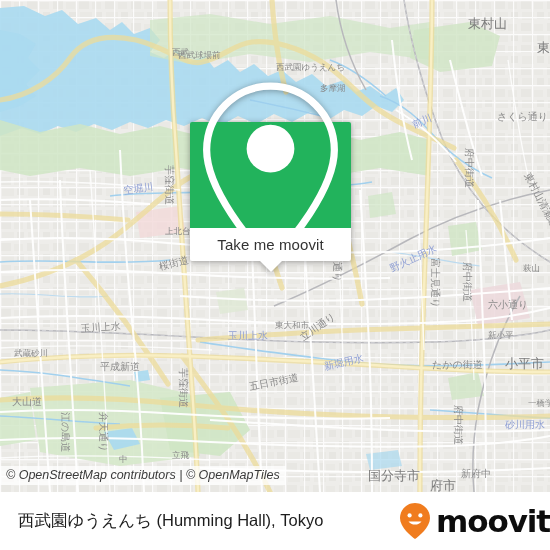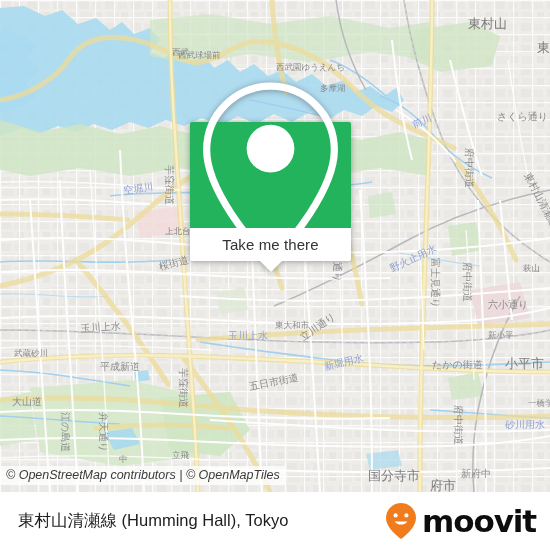--- a/index.html
+++ b/index.html
@@ -59,21 +59,21 @@
 
   
   .bottombar{
     position:absolute;left:0;top:492px;width:550px;height:58px;
     background:#ffffff;display:flex;align-items:center;
   }
   .place-title{
     margin-left:18px;font-size:16.5px;color:#1d1d1d;white-space:nowrap;
     font-family:"Liberation Sans","DejaVu Sans",sans-serif;
   }
-  .brand{margin-left:auto;margin-right:14px;display:flex;align-items:center;gap:5px;justify-content:space-between;}
+  .brand{margin-left:auto;display:flex;align-items:center;gap:5px;justify-content:space-between;}
   .brand-word{
     font-size:31px;font-weight:bold;color:#0d0d0d;letter-spacing:-1.1px;
     line-height:1;font-family:"DejaVu Sans","Liberation Sans",sans-serif;
   }
 </style>
 </head>
 <body>
 
 <div class="screen">
 
@@ -266,30 +266,30 @@
     </svg>
 
     <div class="callout">
       <div class="callout-top">
         <svg class="pin-icon" width="58" height="72" viewBox="0 0 58 72">
           <path d="M29 4 C16.3 4 6 14.3 6 27 C6 41.5 22 60 29 68 C36 60 52 41.5 52 27 C52 14.3 41.7 4 29 4 Z" fill="none" stroke="#ffffff" stroke-width="2.6"></path>
           <circle cx="29" cy="26.5" r="8.6" fill="#ffffff"></circle>
         </svg>
       </div>
       <div class="callout-bottom">
-        <span>Take me there</span>
+        <span>Take me moovit</span>
         <div class="tail"></div>
       </div>
     </div>
 
     <div class="attrib">© OpenStreetMap contributors | © OpenMapTiles</div>
   </div>
 
   <div class="bottombar">
-    <div class="place-title">東村山清瀬線 (Humming Hall), Tokyo</div>
+    <div class="place-title">西武園ゆうえんち (Humming Hall), Tokyo</div>
     <div class="brand">
       <svg width="32" height="38" viewBox="0 0 32 38">
         <path d="M16 1 C7.7 1 1 7.7 1 16 C1 25.5 12 34 16 37 C20 34 31 25.5 31 16 C31 7.7 24.3 1 16 1 Z" fill="#f07c1e"></path>
         <circle cx="10.6" cy="13.4" r="2.1" fill="#ffffff"></circle>
         <circle cx="21.4" cy="13.4" r="2.1" fill="#ffffff"></circle>
         <path d="M9.5 19.5 C12 23.6 20 23.6 22.5 19.5 Z" fill="#ffffff"></path>
       </svg>
       <div class="brand-word">moovit</div>
     </div>
   </div>

